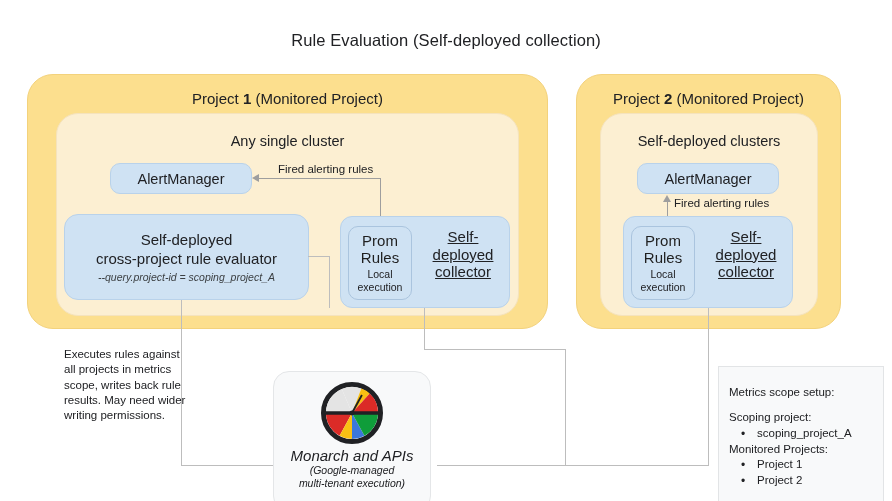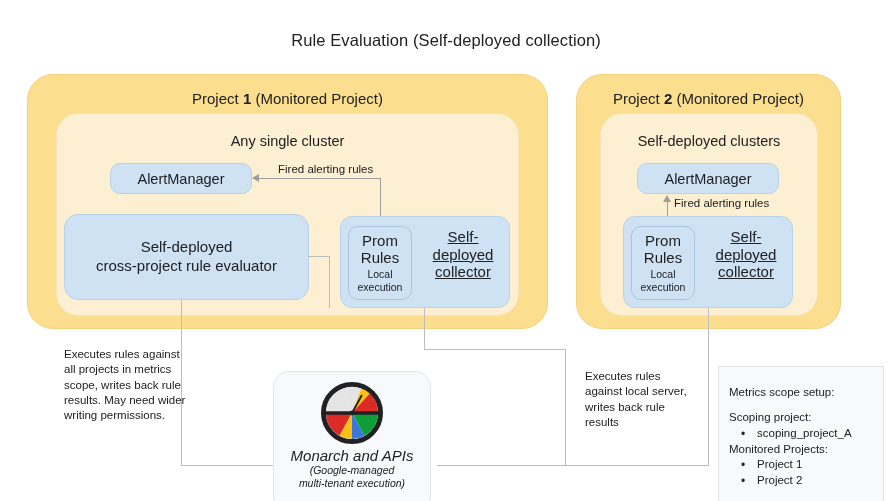--- a/index.html
+++ b/index.html
@@ -185,20 +185,21 @@
 
   <div class="abs line-dark-v" style="left:380px; top:167px; height:40px;"></div>
   <div class="abs line-dark-h" style="left:258px; top:167px; width:123px;"></div>
 
   <div class="abs" style="left:252px; top:163px; width:0; height:0; border-top:4px solid transparent; border-bottom:4px solid transparent; border-right:7px solid #9e9e9e;"></div>
   <div class="abs conn-label" style="left:278px; top:152px;">Fired alerting rules</div>
 
   <div class="abs blue-box round-lg" style="left:64px; top:203px; width:245px; height:86px;">
     <span class="evaluator-l1">Self-deployed</span>
     <span class="evaluator-l2">cross-project rule evaluator</span>
+    <span class="evaluator-flag">--query.project-id = scoping_project_A</span>
   </div>
 
   <div class="abs" style="left:340px; top:205px; width:170px; height:92px; background:#CFE2F3; border:1px solid #b9d2ea; border-radius:12px;"></div>
   <div class="collector-label abs" style="left:420px; top:217px; width:86px;">
     <span>Self-</span><br>
     <span>deployed</span><br>
     <span>collector</span>
   </div>
 
   <div class="abs promrules-box" style="left:348px; top:215px; width:64px; height:74px;">
@@ -247,21 +248,20 @@
 
   <div class="abs line-v" style="left:424px; top:297px; height:41px;"></div>
   <div class="abs line-h" style="left:424px; top:338px; width:142px;"></div>
   <div class="abs line-v" style="left:565px; top:338px; height:117px;"></div>
   <div class="abs line-h" style="left:437px; top:454px; width:129px;"></div>
 
   <div class="abs line-v" style="left:708px; top:297px; height:158px;"></div>
   <div class="abs line-h" style="left:566px; top:454px; width:143px;"></div>
 
   <div class="note" style="left:64px; top:336px; width:122px;">Executes rules against all projects in metrics scope, writes back rule results. May need wider writing permissions.</div>
-  <div class="note" style="left:585px; top:358px; width:110px;">Executes rules against local server, writes back rule results</div>
 
   <div class="abs" id="monarch-card" style="left:273px; top:360px; width:158px; height:141px; padding-top:10px;">
     <div style="width:62px; height:62px;">
       <svg width="62" height="62" viewBox="0 0 100 100" aria-hidden="true">
         <circle cx="50" cy="50" r="46" fill="#ffffff" stroke="#202124" stroke-width="8"></circle>
 
         <path d="M50 50 L8 50 A42 42 0 0 1 33.5 11.2 Z" fill="#e4e4e4"></path>
         <path d="M50 50 L33.5 11.2 A42 42 0 0 1 65 10.5 Z" fill="#e4e4e4"></path>
         <path d="M50 50 L65 10.5 A42 42 0 0 1 78.5 18.5 Z" fill="#F9C013"></path>
         <path d="M50 50 L78.5 18.5 A42 42 0 0 1 92 50 Z" fill="#DB2B27"></path>

